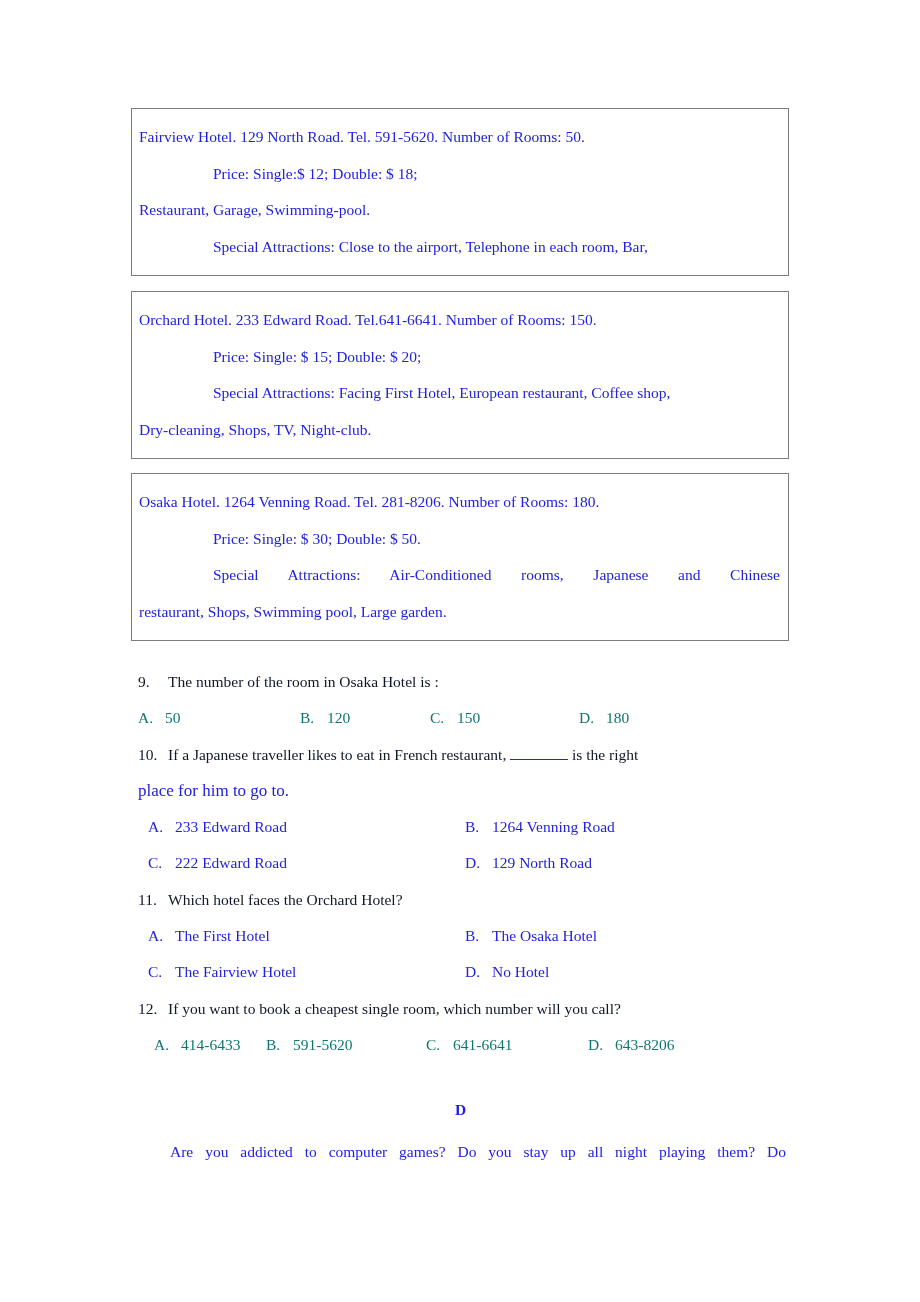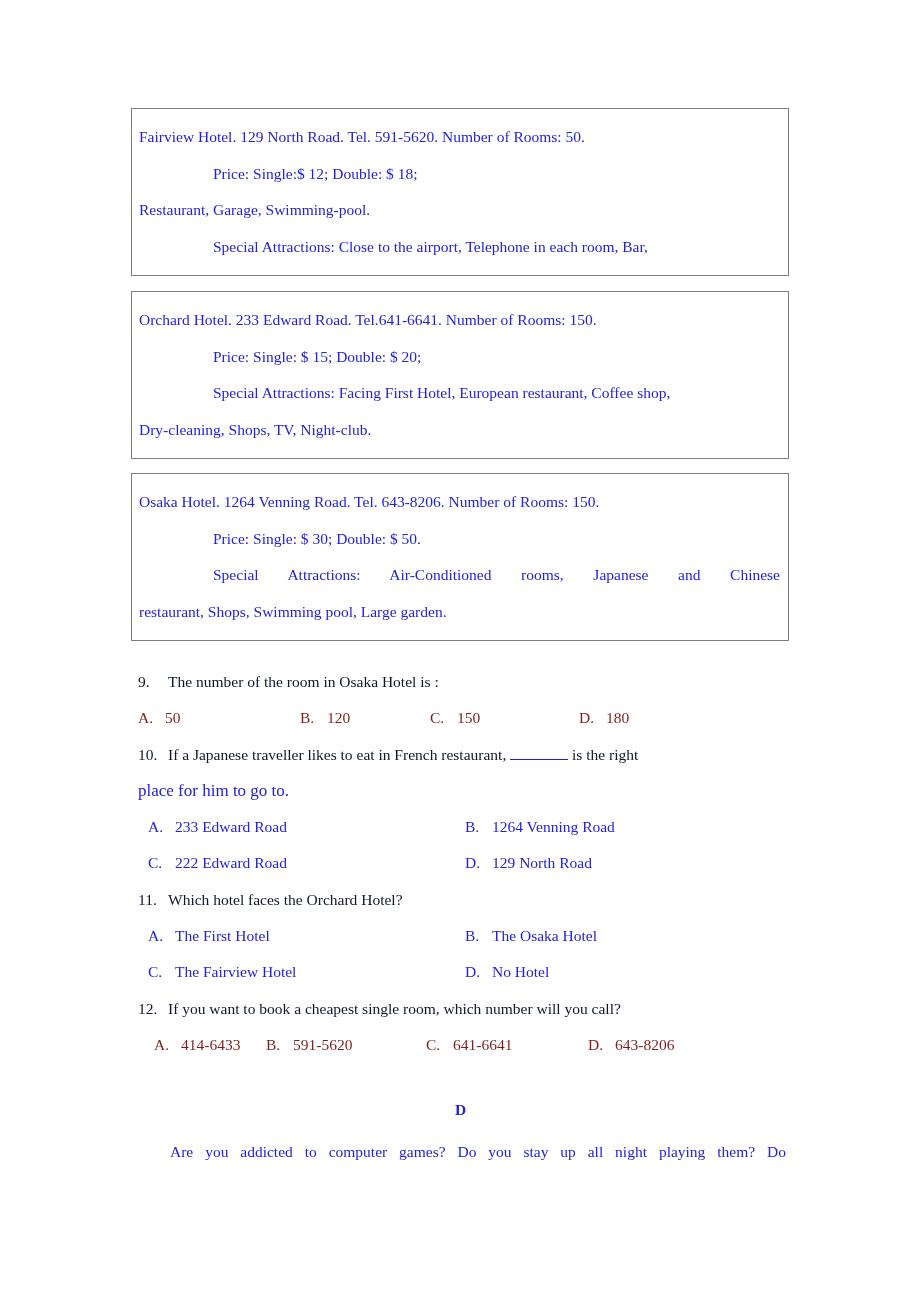--- a/index.html
+++ b/index.html
@@ -89,21 +89,21 @@
     line-height: 36.3px;
     color: #2222dd;
   }
 
   
   .opt-row-4 {
     position: relative;
     height: 36.3px;
     font-size: 15.5px;
     line-height: 36.3px;
-    color: #7f1d1d;
+    color: #0f766e;
   }
   .opt-row-4 .opt {
     position: absolute;
     top: 0;
     white-space: nowrap;
   }
   .opt-row-4 .opt .lbl {
     display: inline-block;
     min-width: 27px;
   }
@@ -176,21 +176,21 @@
   </div>
 
   <div class="hotel-box" id="hotel-box-2">
     <div class="line">Orchard Hotel. 233 Edward Road. Tel.641-6641. Number of Rooms: 150.</div>
     <div class="line indent">Price:    Single: $ 15;  Double: $ 20;</div>
     <div class="line indent">Special Attractions: Facing First Hotel, European restaurant, Coffee shop,</div>
     <div class="line">Dry-cleaning, Shops, TV, Night-club.</div>
   </div>
 
   <div class="hotel-box" id="hotel-box-3">
-    <div class="line">Osaka Hotel. 1264 Venning Road. Tel. 643-8206. Number of Rooms: 150.</div>
+    <div class="line">Osaka Hotel. 1264 Venning Road. Tel. 281-8206. Number of Rooms: 180.</div>
     <div class="line indent">Price:    Single: $ 30;  Double: $ 50.</div>
     <div class="line indent justify">Special Attractions: Air-Conditioned rooms, Japanese and Chinese</div>
     <div class="line">restaurant, Shops, Swimming pool, Large garden.</div>
   </div>
 
   <div class="questions">
 
     <div class="q-stem">
       <span class="qnum">9.</span><span>The number of the room in Osaka Hotel is :</span>
     </div>

